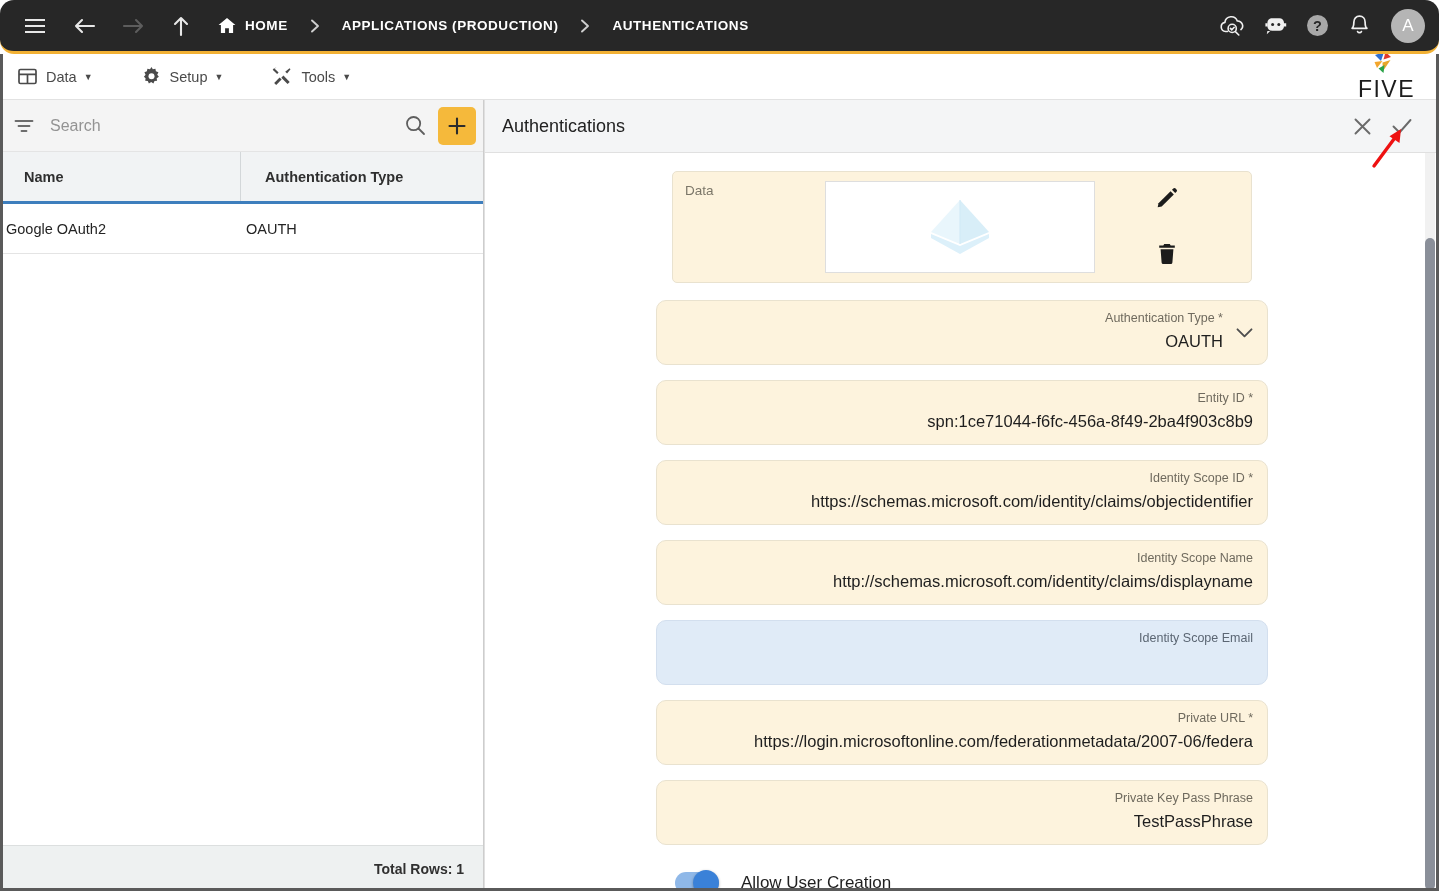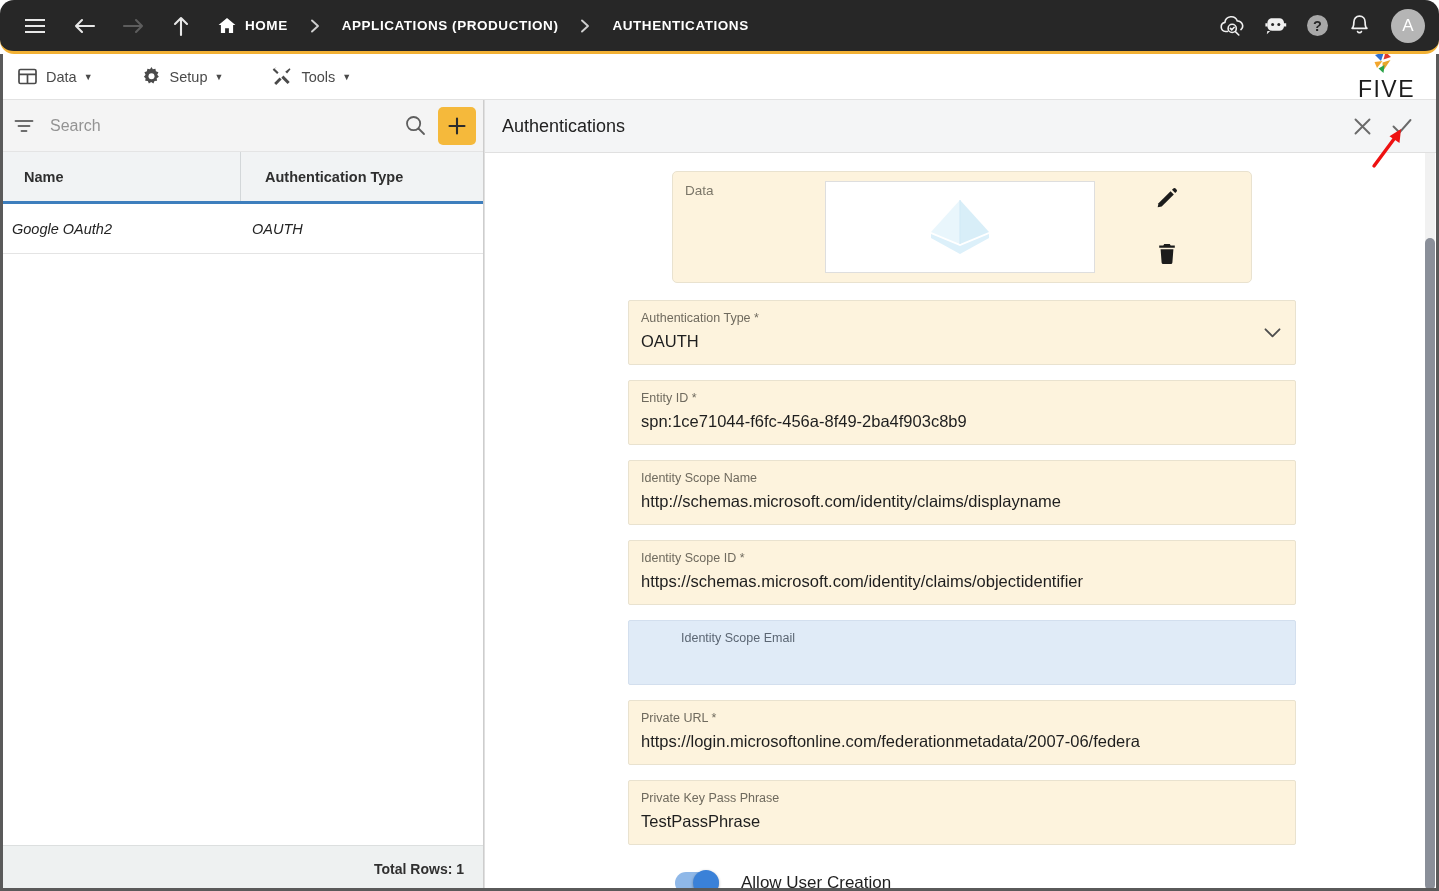--- a/index.html
+++ b/index.html
@@ -155,21 +155,21 @@
     display: flex; align-items: center; height: 100%;
   }
   .th.c1 { width: 240px; }
   .th.c2 { flex: 1 1 auto; border-left: 1px solid #d3d7d9; }
   .trow {
     height: 50px; min-height: 50px;
     display: flex; align-items: center;
     border-bottom: 1px solid #e4e4e4;
     background: #fff; cursor: pointer;
   }
-  .td { font-size: 14.5px; color: #242424; padding-left: 12px; font-style: italic; }
+  .td { font-size: 14.5px; color: #242424; padding-left: 6px; }
   .td.c1 { width: 240px; }
   .td.c2 { flex: 1 1 auto; }
   .rows-fill { flex: 1 1 auto; background: #ffffff; }
   .statusbar {
     height: 46px; min-height: 46px;
     background: #eef1f1;
     border-top: 1px solid #dcdfdf;
     display: flex; align-items: center; justify-content: flex-end;
     padding-right: 19px;
     font-size: 14px; font-weight: bold; color: #303030;
@@ -202,27 +202,28 @@
     flex: 1 1 auto; min-height: 0;
     position: relative;
     overflow: hidden;
     background: #ffffff;
   }
   .rp-form {
     padding: 18px 0 24px 0;
     display: flex; flex-direction: column; align-items: center;
   }
   .field {
-    width: 668px;
+    width: 612px;
     background: #fdf3dd;
     border: 1px solid #e9e2cf;
-    border-radius: 2px;
+    border-radius: 10px;
     position: relative;
     margin-bottom: 15px;
     padding: 9px 14px 11px 12px;
+    text-align: right;
   }
   .field.empty-focus {
     background: #e0ebf7;
     border-color: #d3dfee;
   }
   .field-label {
     font-size: 12.5px; color: #6f6a5e;
     display: block; margin-bottom: 3px;
     line-height: 16px;
   }
@@ -576,27 +577,27 @@
                 </svg>
             </span>
           </div>
 
           <div class="field">
             <span class="field-label">Entity ID *</span>
             <div class="field-value">spn:1ce71044-f6fc-456a-8f49-2ba4f903c8b9</div>
           </div>
 
           <div class="field">
+            <span class="field-label">Identity Scope ID *</span>
+            <div class="field-value">https://schemas.microsoft.com/identity/claims/objectidentifier</div>
+          </div>
+
+          <div class="field">
             <span class="field-label">Identity Scope Name</span>
             <div class="field-value">http://schemas.microsoft.com/identity/claims/displayname</div>
-          </div>
-
-          <div class="field">
-            <span class="field-label">Identity Scope ID *</span>
-            <div class="field-value">https://schemas.microsoft.com/identity/claims/objectidentifier</div>
           </div>
 
           <div class="field empty-focus">
             <span class="field-label">Identity Scope Email</span>
             <div class="field-value"></div>
           </div>
 
           <div class="field">
             <span class="field-label">Private URL *</span>
             <div class="field-value">https://login.microsoftonline.com/federationmetadata/2007-06/federa</div>

